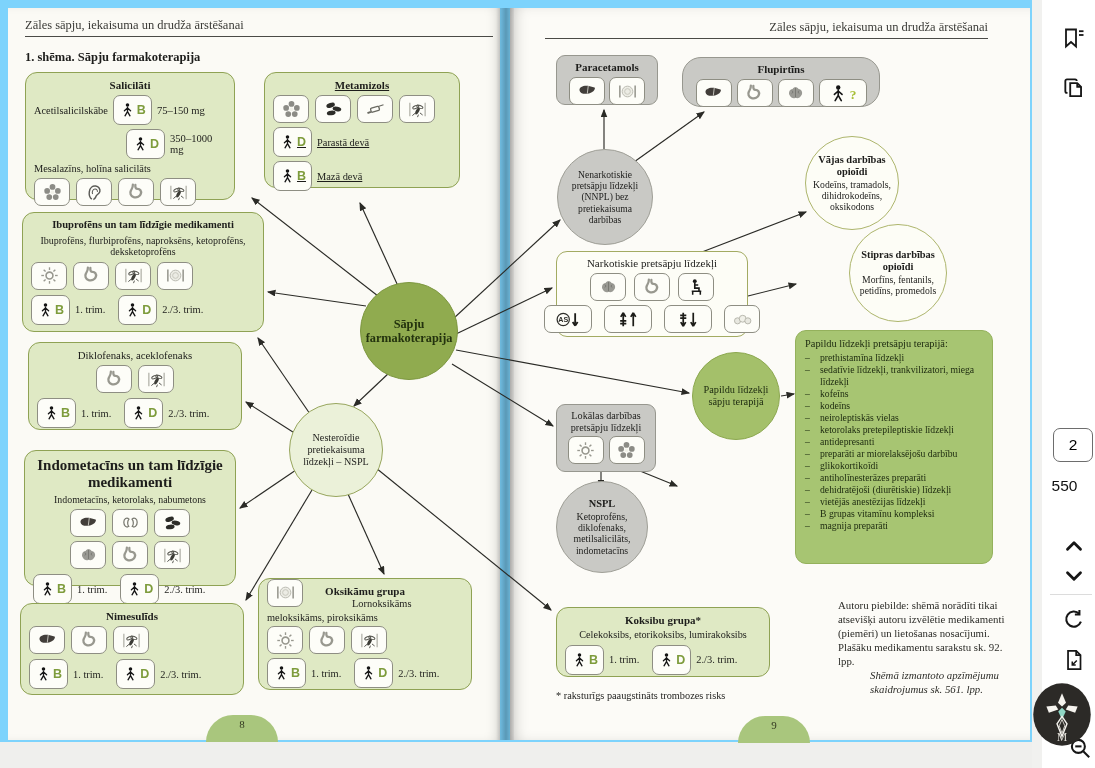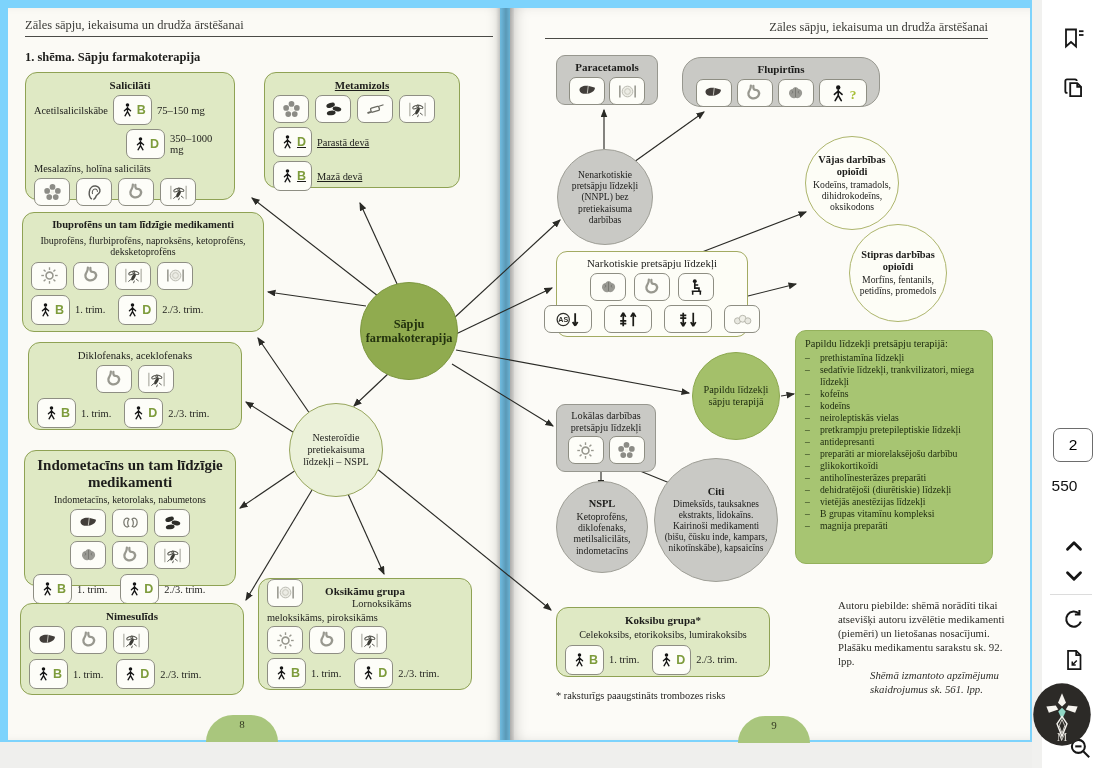--- a/index.html
+++ b/index.html
@@ -709,21 +709,21 @@
         <div class="li">
           <span class="dash">–</span>
           <span>kodeīns</span>
         </div>
         <div class="li">
           <span class="dash">–</span>
           <span>neiroleptiskās vielas</span>
         </div>
         <div class="li">
           <span class="dash">–</span>
-          <span>pretkrampju pretepileptiskie līdzekļi</span>
+          <span>ketorolaks pretepileptiskie līdzekļi</span>
         </div>
         <div class="li">
           <span class="dash">–</span>
           <span>antidepresanti</span>
         </div>
         <div class="li">
           <span class="dash">–</span>
           <span>preparāti ar miorelaksējošu darbību</span>
         </div>
         <div class="li">
@@ -782,24 +782,20 @@
             </g>
             <circle cx="11" cy="10.8" r="2.1" fill="#f2f2ea"></circle>
           </svg>
         </span>
       </div>
   </div>
 
   <div class="node circ c-gray" style="left:556px;top:481px;width:92px;height:92px;font-size:9.8px;">
     <span class="c-title">NSPL</span>
     <span>Ketoprofēns, diklofenaks, metilsalicilāts, indometacīns</span>
-  </div>
-  <div class="node circ c-gray" style="left:654px;top:458px;width:124px;height:124px;font-size:9.4px;">
-    <span class="c-title">Citi</span>
-    <span>Dimeksīds, tauksaknes ekstrakts, lidokaīns. Kairinoši medikamenti (bišu, čūsku inde, kampars, nikotīnskābe), kapsaicīns</span>
   </div>
 
   <div class="node gbox" style="left:556px;top:607px;width:214px;height:70px;gap:3px;">
     <div class="bt">Koksibu grupa*</div>
     <div class="dr" style="font-size:10.2px;">Celekoksibs, etorikoksibs, lumirakoksibs</div>
     <div class="trow">
       <span class="pill pl">
           <span class="psvg">
             <svg viewBox="0 0 22 22">
               <circle cx="11" cy="4.6" r="2.3" fill="#151515"></circle>

